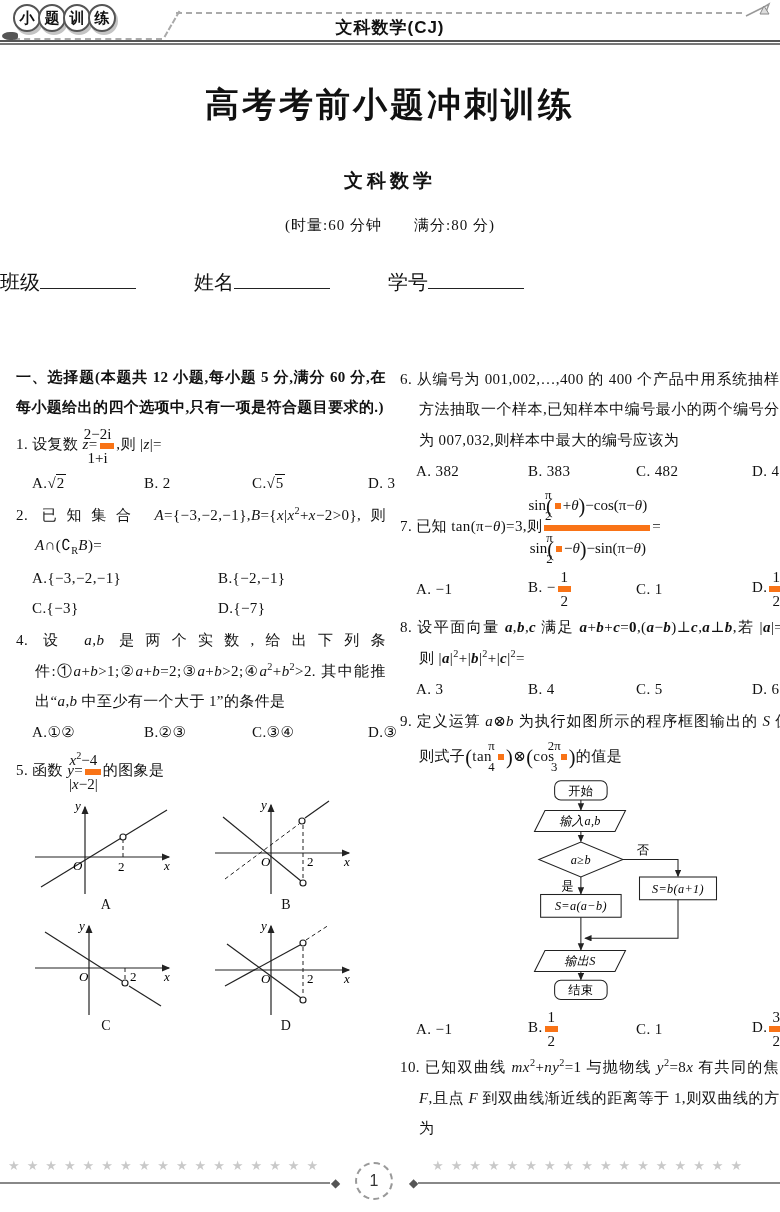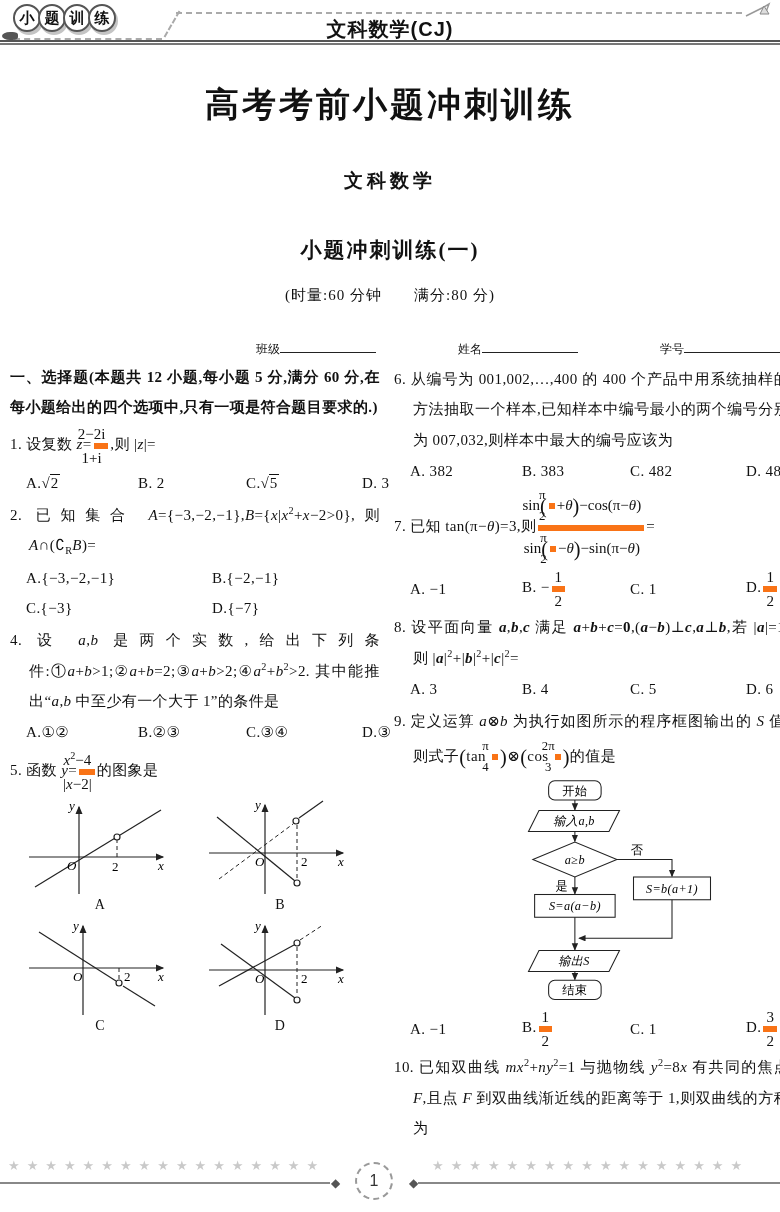--- a/index.html
+++ b/index.html
@@ -18,37 +18,37 @@
     text-align:center; margin-left:-3px; box-shadow:2px 3px 0 #c4c4c4;
     font-family:"Liberation Sans","DejaVu Sans",sans-serif;
   }
   .dash-top { position:absolute; top:12px; left:176px; width:566px; border-top:2px dashed #aaa; }
   .dash-under { position:absolute; top:38px; left:14px; width:148px; border-top:2px dashed #aaa; }
   .dash-slant { position:absolute; top:23px; left:157px; width:30px; border-top:2px dashed #aaa; transform:rotate(-60deg); }
   .pen-blob { position:absolute; top:32px; left:2px; width:16px; height:8px; background:#555; border-radius:60% 40% 40% 60%; }
   .corner-glyph { position:absolute; top:2px; right:8px; }
   .hdr-subject {
     position:absolute; top:16px; left:0; right:0; text-align:center;
-    font-weight:bold; font-size:20px; letter-spacing:1px;
+    font-weight:bold; font-size:17px; letter-spacing:1px;
     font-family:"Liberation Sans","DejaVu Sans",sans-serif;
   }
   .rule-double { position:absolute; top:40px; left:0; right:0; height:5px;
     border-top:2px solid #555; border-bottom:2px solid #777; }
   
   .titleblock { position:absolute; top:60px; left:0; right:0; text-align:center; }
   .t-main { font-size:34px; font-weight:bold; letter-spacing:3px; margin-top:22px; }
   .t-subject { font-size:19px; font-weight:bold; letter-spacing:4px; margin-top:40px; }
   .t-section { font-size:21px; font-weight:bold; letter-spacing:2px; margin-top:42px; }
   .t-info { font-size:15px; margin-top:22px; letter-spacing:1px; }
-  .t-fields { margin-top:34px; display:flex; justify-content:flex-end; gap:82px; font-size:12px; }
+  .t-fields { margin-top:34px; display:flex; justify-content:flex-start; gap:58px; font-size:20px; }
   .t-fields .fld .line { display:inline-block; width:96px; border-bottom:1px solid #222; height:14px; }
   
   .columns { position:absolute; top:362px; left:10px; width:760px; display:flex; }
   .col { line-height:2.02; letter-spacing:0.4px; }
-  .col.left  { width:370px; }
+  .col.left  { width:370px;margin-left:6px; }
   .divider { width:1px; background:#444; height:788px; margin:0 3px 0 4px; }
   .col.right { flex:1; padding-left:7px; }
   .intro { font-weight:bold; text-align:justify; }
   .q { text-align:justify; padding-left:19px; text-indent:-19px; margin-top:2px; }
   .opts4 { display:grid; grid-template-columns:96px 92px 100px auto; padding-left:16px; margin:1px 0; align-items:center;gap:16px; }
   .opts2 { display:grid; grid-template-columns:186px auto; padding-left:16px; margin:1px 0; }
   .opt { white-space:nowrap; }
   
   i { font-style:italic; }
   sup,sub { font-size:0.68em; }
@@ -107,21 +107,20 @@
         <path d="M4 14 L20 6 L27 2 L24 10 L20 6" fill="none" stroke="#999" stroke-width="1.5"></path>
         <path d="M22 4 L27 12 L18 12 Z" fill="#ddd" stroke="#888" stroke-width="1"></path>
       </svg>
     </span>
     <div class="rule-double"></div>
   </div>
 
   <div class="titleblock">
     <div class="t-main">高考考前小题冲刺训练</div>
     <div class="t-subject">文科数学</div>
-    <div class="t-section">小题冲刺训练(一)</div>
     <div class="t-info">(时量:60 分钟　　满分:80 分)</div>
     <div class="t-fields">
       <span class="fld"><span>班级</span><span class="line"></span></span>
       <span class="fld"><span>姓名</span><span class="line"></span></span>
       <span class="fld"><span>学号</span><span class="line"></span></span>
     </div>
   </div>
 
   <div class="columns">
 

